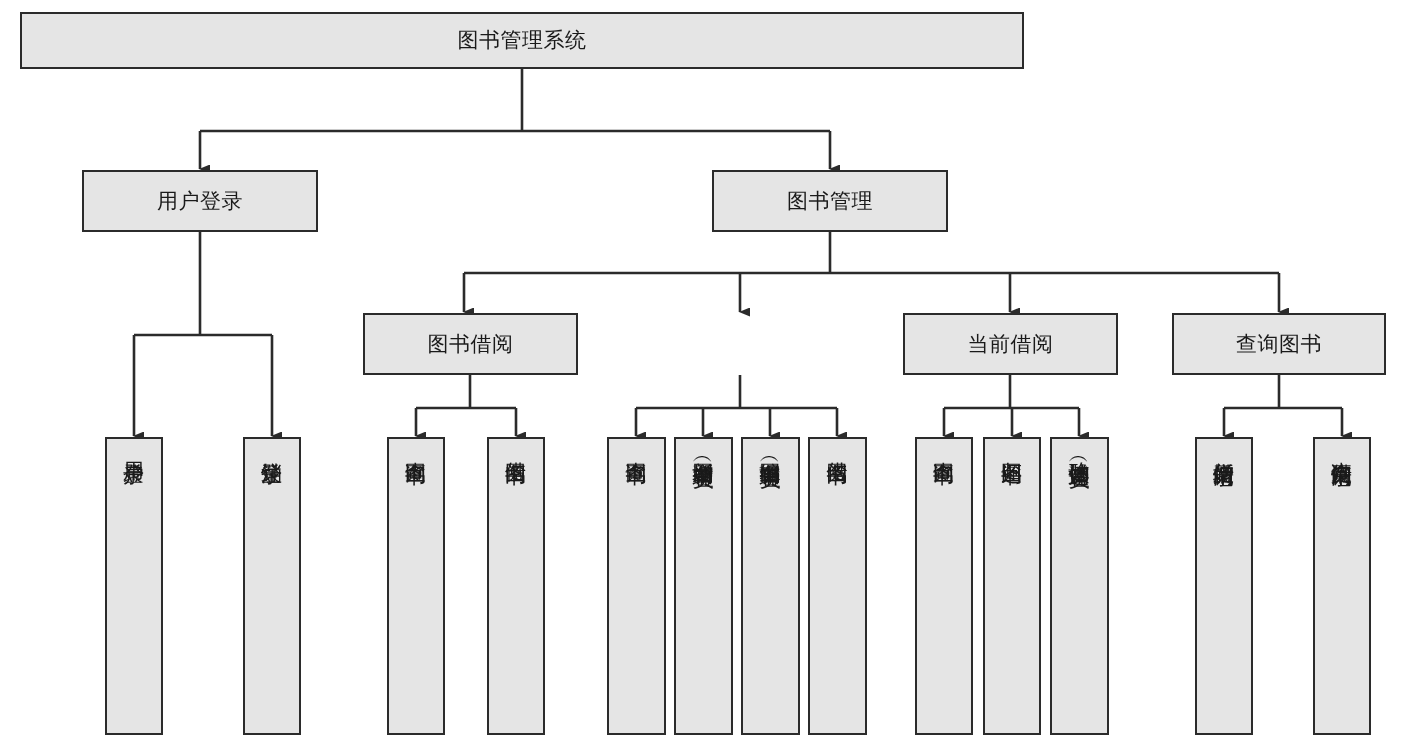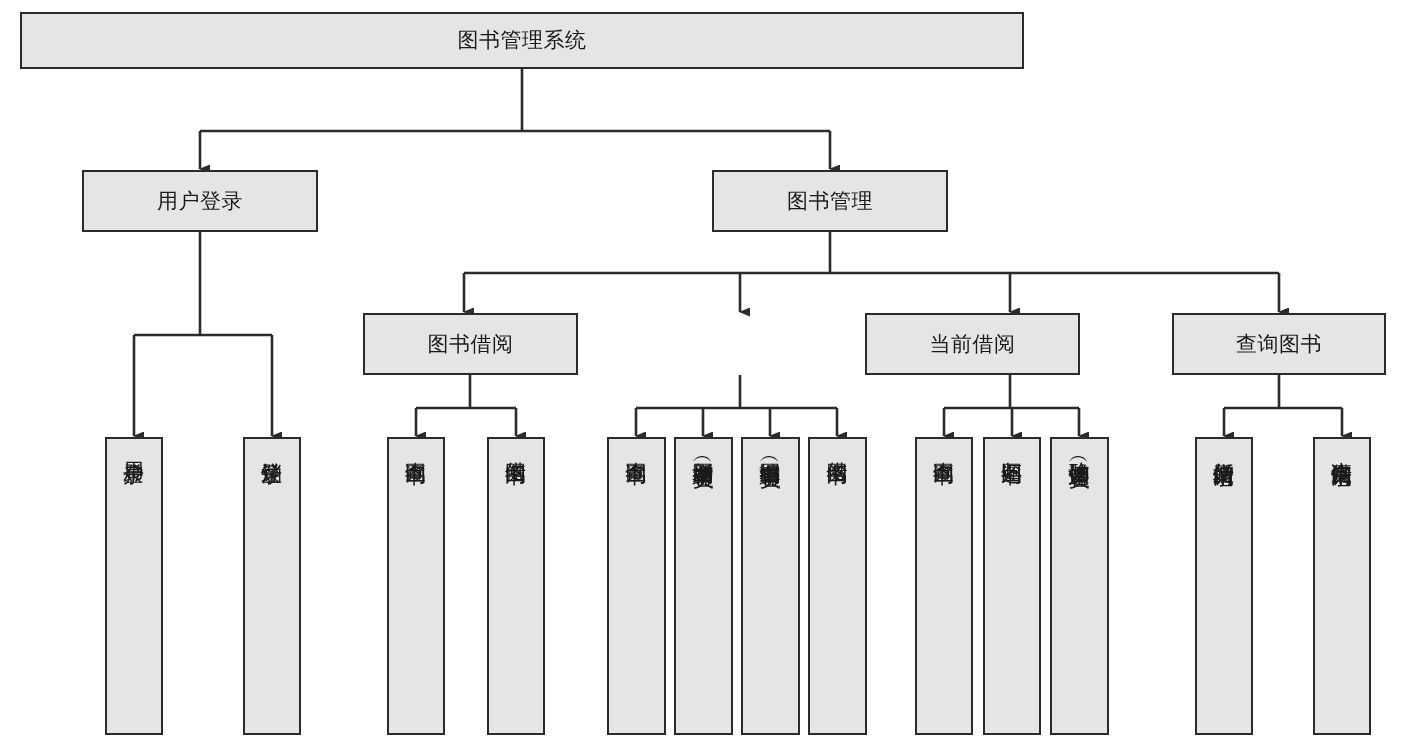--- a/index.html
+++ b/index.html
@@ -125,21 +125,21 @@
   <div class="node-box horizontal" style="left: 82px; top: 170px; width: 236px; height: 62px;">
     <span class="node-label">用户登录</span>
   </div>
   <div class="node-box horizontal" style="left: 712px; top: 170px; width: 236px; height: 62px;">
     <span class="node-label">图书管理</span>
   </div>
 
   <div class="node-box horizontal" style="left: 363px; top: 313px; width: 215px; height: 62px;">
     <span class="node-label">图书借阅</span>
   </div>
-  <div class="node-box horizontal" style="left: 865px; top: 313px; width: 215px; height: 62px;">
+  <div class="node-box horizontal" style="left: 903px; top: 313px; width: 215px; height: 62px;">
     <span class="node-label">当前借阅</span>
   </div>
   <div class="node-box horizontal" style="left: 1172px; top: 313px; width: 214px; height: 62px;">
     <span class="node-label">查询图书</span>
   </div>
 
   <div class="node-box vertical" style="left: 105px; top: 437px; width: 58px; height: 298px;">
     <span class="node-label">用户登录</span>
   </div>
   <div class="node-box vertical" style="left: 243px; top: 437px; width: 58px; height: 298px;">

